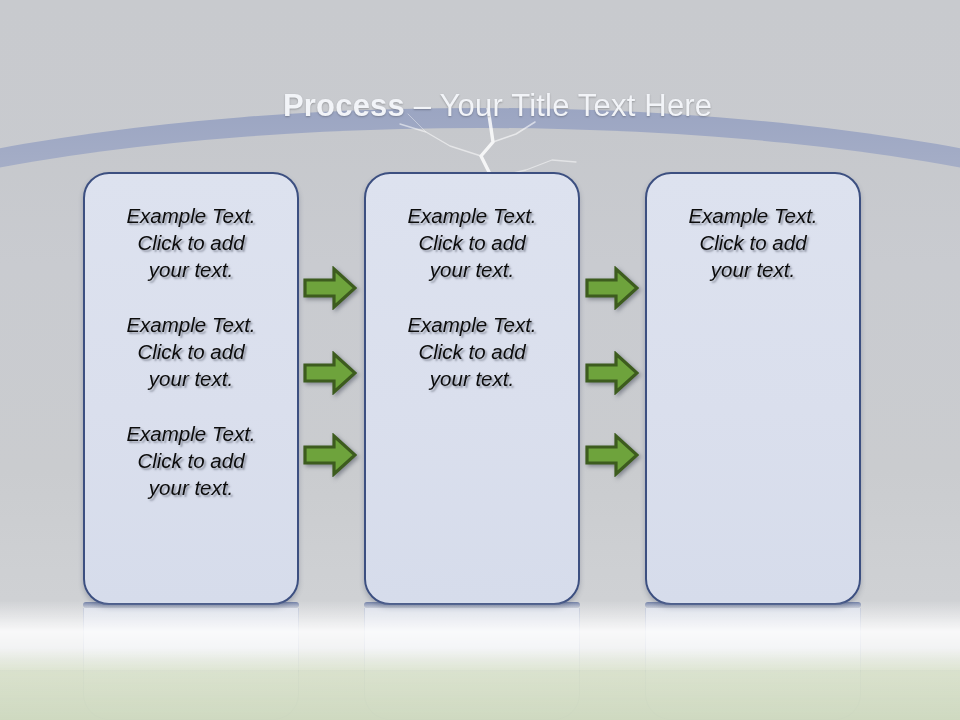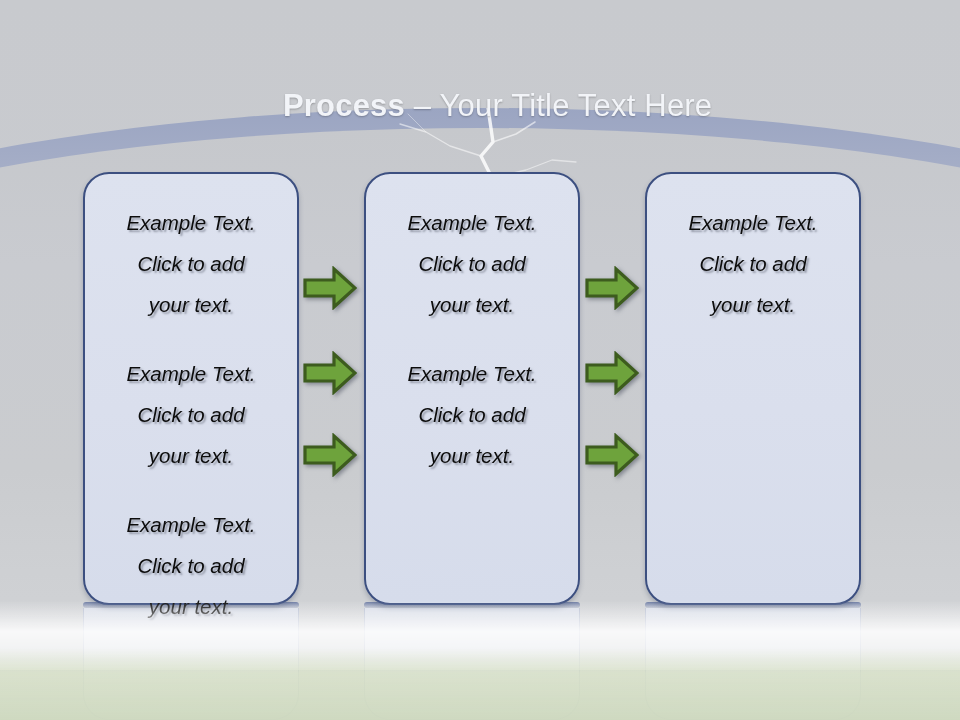--- a/index.html
+++ b/index.html
@@ -113,21 +113,21 @@
     padding: 28px 14px 12px 14px;
     text-align: center;
   }
   #pbox-0 { left: 83px; }
   #pbox-1 { left: 364px; }
   #pbox-2 { left: 645px; }
 
   .ptext {
     font-style: italic;
     font-size: 20.5px;
-    line-height: 41px;
+    line-height: 27px;
     color: #0c0c0c;
     white-space: pre-line;
     text-shadow: 2px 2px 2px rgba(120,125,140,0.75);
     margin: 0 0 28px 0;
   }
 
   
   .reflection {
     position: absolute;
     top: 608px;

